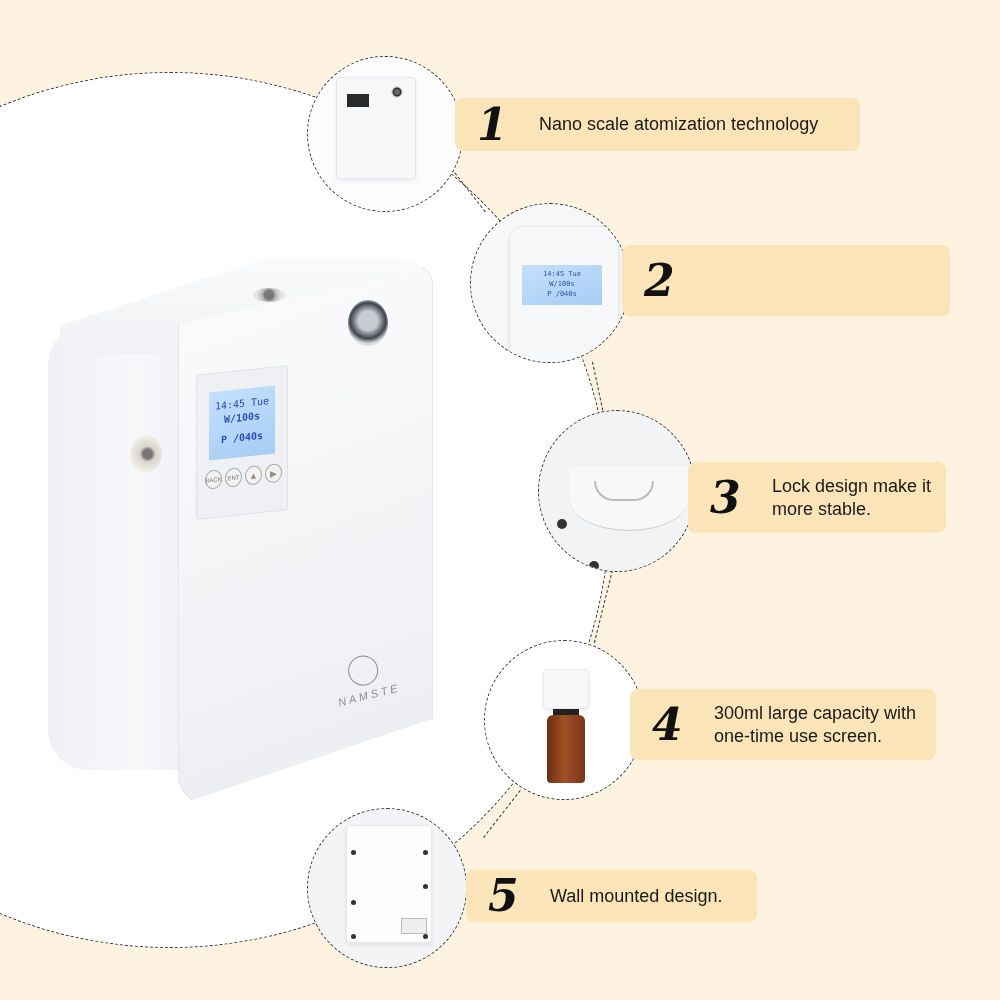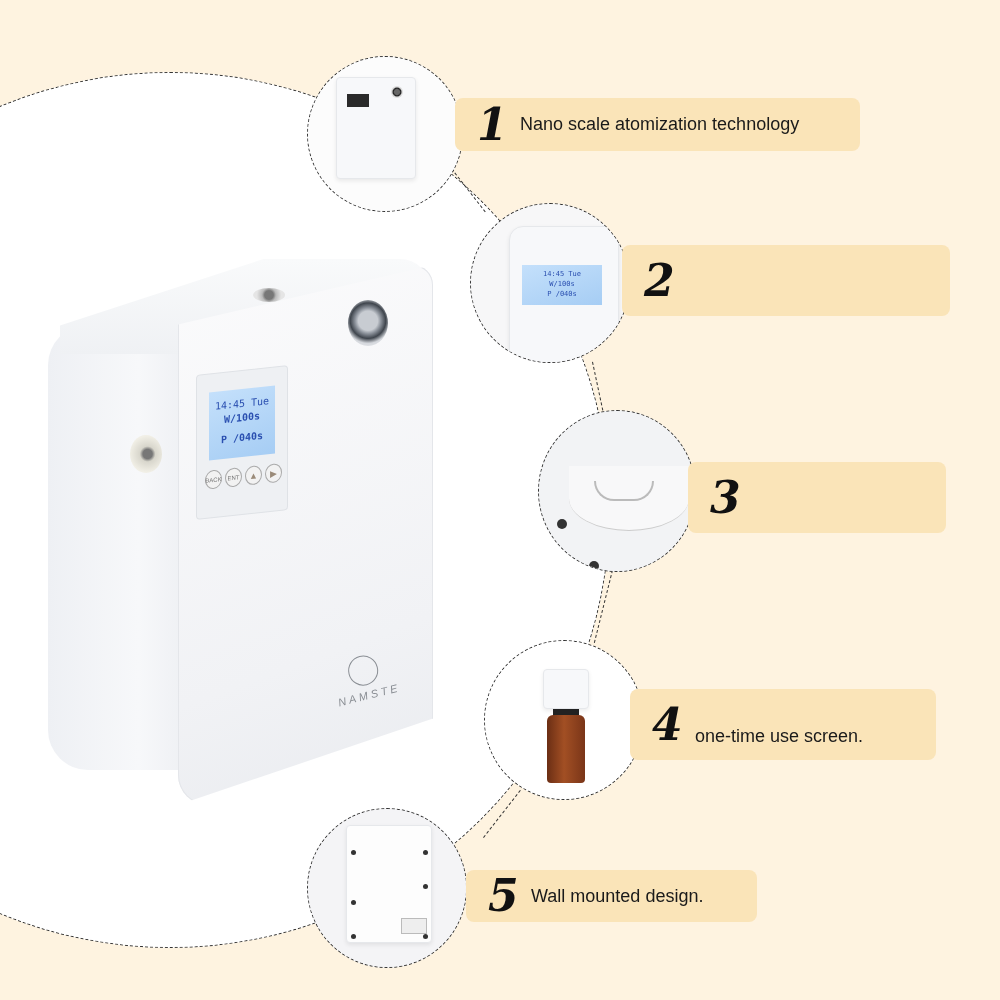--- a/index.html
+++ b/index.html
@@ -15,21 +15,21 @@
     background: #fafafa; overflow: hidden;
   }
   .label-box {
     position: absolute; background: #fae4b8; border-radius: 8px;
     display: flex; align-items: center; padding-left: 22px;
   }
   .label-num {
     font-family: "DejaVu Serif", "Liberation Serif", serif; font-style: italic; font-weight: bold;
     font-size: 44px; color: #111; width: 40px; line-height: 1;
   }
-  .label-text { font-size: 18px; color: #1a1a1a; line-height: 23px; margin-left: 3px; }
+  .label-text { font-size: 18px; color: #1a1a1a; line-height: 23px; margin-left: 22px; }
 
   
   .device { position: absolute; left: 48px; top: 255px; width: 385px; height: 550px; }
   .dev-side {
     position: absolute; left: 0; top: 70px; width: 150px; height: 445px;
     background: linear-gradient(90deg, #eef0f4, #f7f8fa 60%, #eceef2);
     border-radius: 40px 0 0 40px;
   }
   .dev-top {
     position: absolute; left: 12px; top: 4px; width: 370px; height: 95px;
@@ -152,31 +152,35 @@
 </div>
 
 <div class="feature-bubble" style="left:538px;top:410px;width:158px;height:162px;background:#f2f3f5;">
   <div style="position:absolute;left:30px;top:55px;width:120px;height:65px;background:#f8f8f9;border-bottom:1px solid #ccc;border-radius:0 0 50% 50%;"></div>
   <div style="position:absolute;left:55px;top:70px;width:60px;height:20px;border:2px solid #bbb;border-top:none;border-radius:0 0 30px 30px;"></div>
   <div class="dot" style="left:18px;top:108px;width:10px;height:10px;"></div>
   <div class="dot" style="left:50px;top:150px;width:10px;height:10px;"></div>
 </div>
 <div class="label-box" style="left:688px;top:462px;width:258px;height:71px;">
   <span class="label-num">3</span>
+  <span class="label-text">
+    <span>Lock design make it</span><br>
+    <span>more stable.</span>
+  </span>
 </div>
 
 <div class="feature-bubble" style="left:484px;top:640px;width:160px;height:160px;background:#ffffff;">
   <div class="mini-device" style="left:58px;top:28px;width:46px;height:40px;"></div>
   <div style="position:absolute;left:68px;top:68px;width:26px;height:6px;background:#222;"></div>
   <div class="bottle" style="left:62px;top:74px;width:38px;height:68px;"></div>
 </div>
 <div class="label-box" style="left:630px;top:689px;width:306px;height:71px;">
   <span class="label-num">4</span>
   <span class="label-text">
-    <br>
+    <span>300ml large capacity with</span><br>
     <span>one-time use screen.</span>
   </span>
 </div>
 
 <div class="feature-bubble" style="left:307px;top:808px;width:160px;height:160px;background:#f4f4f6;">
   <div class="mini-device" style="left:38px;top:16px;width:86px;height:118px;background:#fdfdfd;">
     <div class="dot" style="left:4px;top:24px;"></div>
     <div class="dot" style="left:76px;top:24px;"></div>
     <div class="dot" style="left:4px;top:74px;"></div>
     <div class="dot" style="left:76px;top:58px;"></div>

